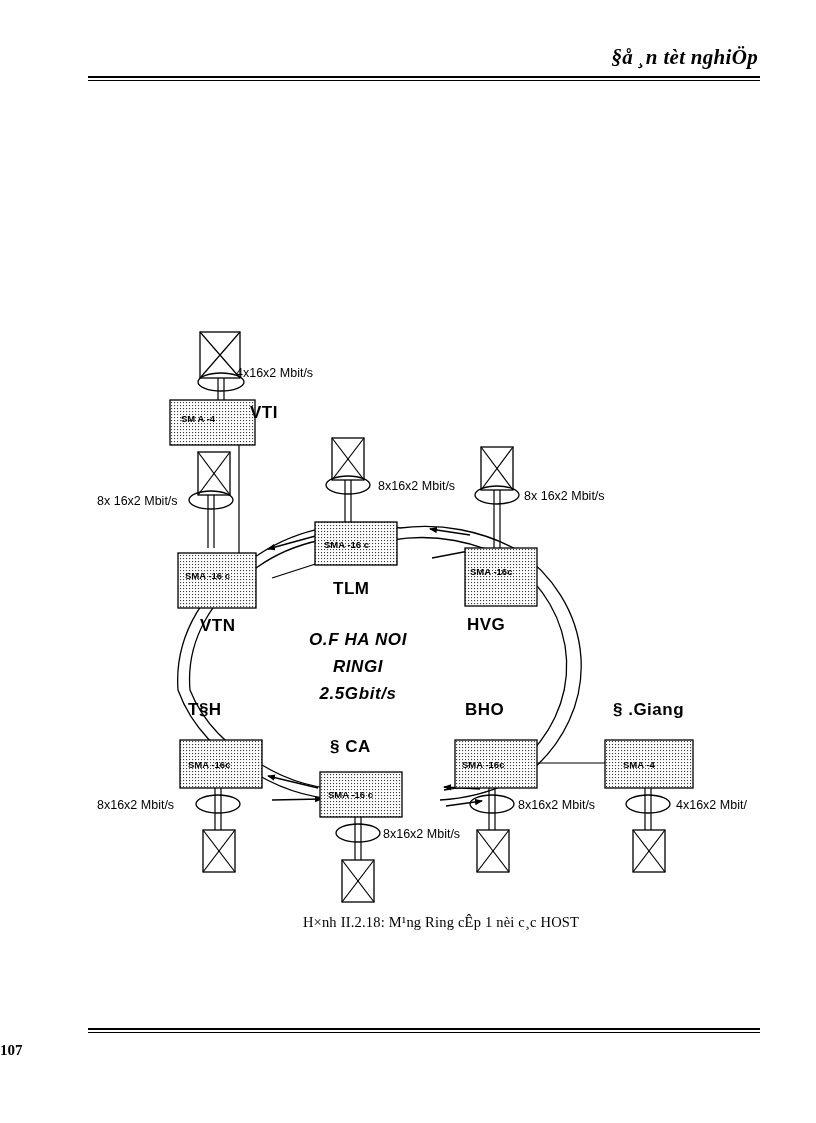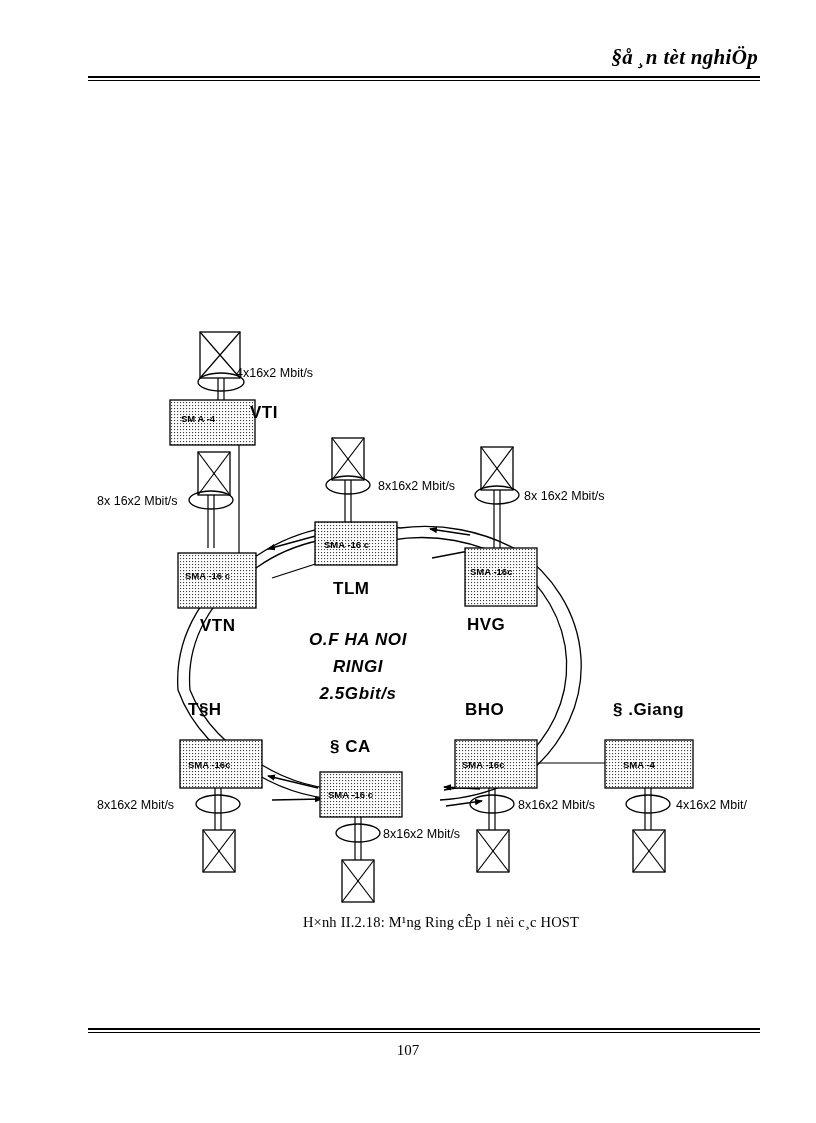--- a/index.html
+++ b/index.html
@@ -63,24 +63,25 @@
     background: #000;
   }
   #header-rule { top: 76px; }
   #footer-rule { top: 1028px; }
 
   .page-number {
     position: absolute;
     left: 0;
     top: 1042px;
     width: 816px;
-    text-align: center;
+    text-align: left;
     font-family: "Liberation Serif", serif;
     font-size: 15px;
     color: #000;
+    font-weight: bold;
   }
 
   
   .figure {
     position: absolute;
     left: 0;
     top: 300px;
     width: 816px;
     height: 650px;
     text-align: right;

